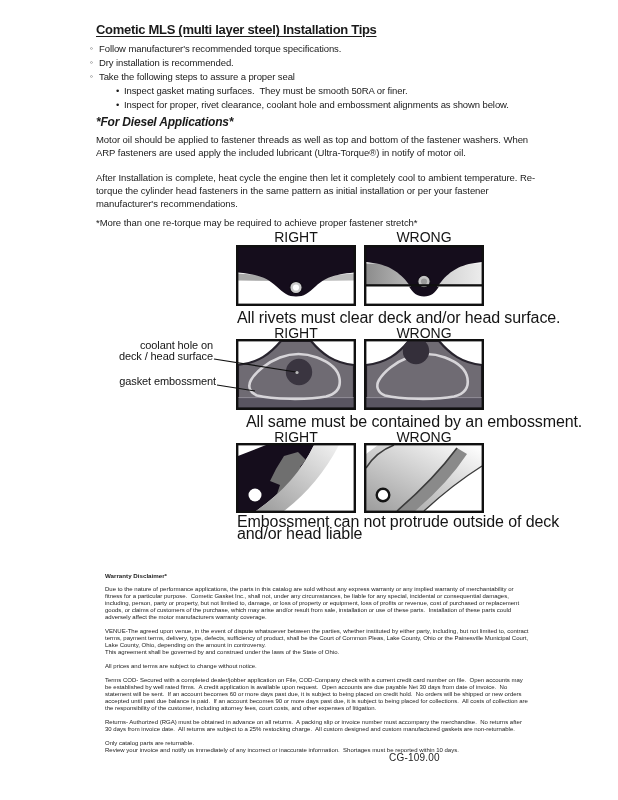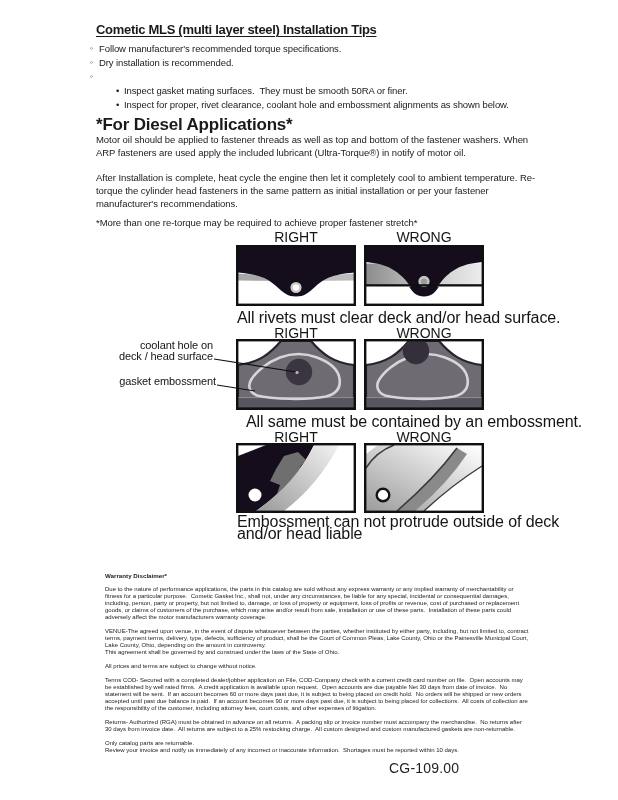--- a/index.html
+++ b/index.html
@@ -14,21 +14,21 @@
     left:96px; top:22px;
     font-size:13px; font-weight:bold; letter-spacing:-0.3px;
     text-decoration:underline; text-underline-offset:2px; text-decoration-thickness:1.3px;
     white-space:nowrap;
   }
   .bullets { left:90px; top:42px; font-size:9.5px; letter-spacing:-0.1px; }
   .tip-row { display:flex; line-height:13.6px; white-space:pre-wrap; }
   .tip-row .m1 { width:9px; font-size:8px; line-height:14px; }
   .tip-row.sub { margin-left:26px; }
   .tip-row .m2 { width:8px; font-size:9.5px; }
-  .diesel-heading { left:96px; top:115px; font-size:17px; font-weight:bold; letter-spacing:-0.2px; }
+  .diesel-heading { left:96px; top:115px; font-size:12px; font-weight:bold; letter-spacing:-0.2px;font-style:italic; }
   .body-par { left:96px; width:452px; font-size:9.5px; line-height:13.2px; letter-spacing:-0.05px; white-space:pre-wrap; }
   .p1 { top:133px; }
   .p2 { top:171px; }
   .note { top:216px; }
   .rw-label { width:120px; text-align:center; font-size:14px; color:#151515; }
   .rw-left { left:236px;text-align:center; }
   .rw-right { left:364px; }
   .row1-lbl { top:229px; }
   .row2-lbl { top:325px; }
   .row3-lbl { top:429px; }
@@ -42,31 +42,31 @@
   .cap1 { left:237px; top:309px; }
   .cap2 { left:246px; top:413px; }
   .cap3 { left:237px; top:516px; line-height:11.6px; }
   .side-label { font-size:11px; line-height:11px; text-align:right; letter-spacing:-0.1px; color:#141414; }
   .side1 { left:104px; top:340px; width:109px; }
   .side2 { left:104px; top:376px; width:112px; }
   .leader-overlay { left:0; top:0; pointer-events:none; }
   .disclaimer { left:105px; top:572px; width:424px; font-size:6px; line-height:7.1px; color:#222; }
   .disclaimer h4 { font-size:6.2px; font-weight:bold; margin-bottom:7px; }
   .disclaimer p { margin:0 0 6.6px 0; white-space:pre-wrap; }
-  .page-code { left:389px; top:752px; font-size:14px; letter-spacing:0.2px; color:#1f1f1f;margin-top:8px; }
+  .page-code { left:389px; top:752px; font-size:10px; letter-spacing:0.2px; color:#1f1f1f; }
 </style>
 </head>
 <body>
 
 <div class="abs page-title">Cometic MLS (multi layer steel) Installation Tips</div>
 
 <div class="abs bullets">
   <div class="tip-row"><span class="m1">◦</span><span>Follow manufacturer's recommended torque specifications.</span></div>
   <div class="tip-row"><span class="m1">◦</span><span>Dry installation is recommended.</span></div>
-  <div class="tip-row"><span class="m1">◦</span></div>
+  <div class="tip-row"><span class="m1">◦</span><span>Take the following steps to assure a proper seal</span></div>
   <div class="tip-row sub"><span class="m2">•</span><span>Inspect gasket mating surfaces.  They must be smooth 50RA or finer.</span></div>
   <div class="tip-row sub"><span class="m2">•</span><span>Inspect for proper, rivet clearance, coolant hole and embossment alignments as shown below.</span></div>
 </div>
 
 <div class="abs diesel-heading">*For Diesel Applications*</div>
 <div class="abs body-par p1">Motor oil should be applied to fastener threads as well as top and bottom of the fastener washers. When ARP fasteners are used apply the included lubricant (Ultra-Torque®) in notify of motor oil.</div>
 <div class="abs body-par p2">After Installation is complete, heat cycle the engine then let it completely cool to ambient temperature. Re-torque the cylinder head fasteners in the same pattern as initial installation or per your fastener manufacturer's recommendations.</div>
 <div class="abs body-par note">*More than one re-torque may be required to achieve proper fastener stretch*</div>
 
 <div class="abs rw-label rw-left row1-lbl">RIGHT</div>

